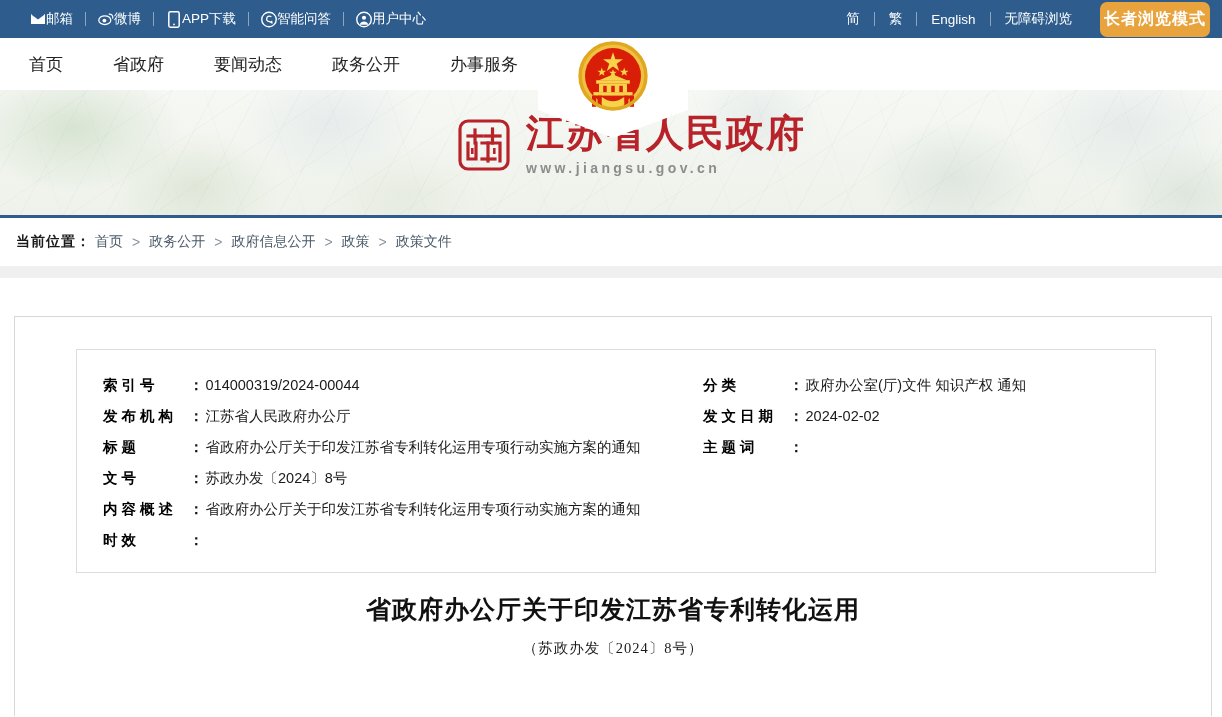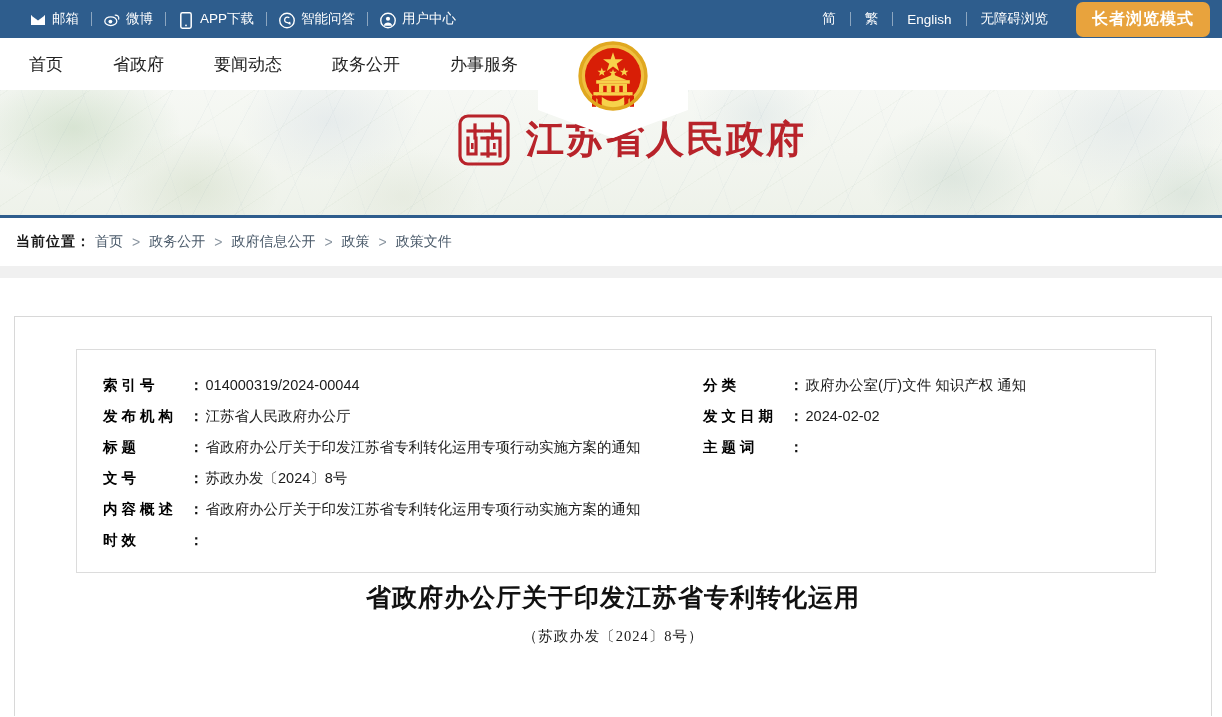--- a/index.html
+++ b/index.html
@@ -18,22 +18,21 @@
     display: flex;
     align-items: center;
     justify-content: space-between;
     padding: 0 12px 0 18px;
     position: relative;
     z-index: 6;
   }
   .topbar-left, .topbar-right { display: flex; align-items: center; }
   .tb-item {
     display: flex;
-    align-items: flex-end;
-    gap: 6px;
+    align-items: center;
     color: #ffffff;
     font-size: 13.5px;
     padding: 0 12px;
     white-space: nowrap;
     cursor: pointer;
   }
   .tb-sep {
     width: 1px;
     height: 14px;
     background: rgba(255,255,255,0.45);
@@ -53,21 +52,21 @@
     cursor: pointer;
     white-space: nowrap;
   }
   .elder-btn {
     margin-left: 14px;
     background: #e8a33d;
     color: #fff;
     font-size: 16px;
     font-weight: bold;
     border-radius: 7px;
-    padding: 7px 16px;
+    padding: 7px 4px;
     letter-spacing: 1px;
     cursor: pointer;
     white-space: nowrap;
   }
 
   
   .navbar {
     height: 52px;
     background: #ffffff;
     display: flex;
@@ -221,21 +220,21 @@
     flex: none;
     display: flex;
     justify-content: space-between;
   }
   .meta-colon { font-weight: bold; margin: 0 2px 0 0; }
   .meta-val { color: #1a1a1a; }
 
   .doc-title-wrap {
     position: absolute;
     left: 0; right: 0;
-    top: 264px;
+    top: 276px;
     text-align: center;
   }
   .doc-title {
     font-family: "Liberation Serif", "DejaVu Serif", serif;
     font-size: 25px;
     font-weight: bold;
     color: #111111;
     line-height: 34px;
     letter-spacing: 1px;
   }
@@ -380,20 +379,21 @@
         <path d="M10 24 v16 h8 v-16"></path>
         <path d="M24 24 h18 v18"></path>
         <path d="M24 40 h13"></path>
         <path d="M30 24 v18"></path>
       </g>
       <rect x="13" y="29" width="2.6" height="6" fill="#b8232a"></rect>
       <rect x="35" y="29" width="2.6" height="6" fill="#b8232a"></rect>
     </svg>
     <div class="logo-text">
       <div class="logo-title">江苏省人民政府</div>
+      <div class="logo-url"><span>www.jiangsu.gov.cn</span></div>
     </div>
   </div>
 
 </div>
 
 <div class="crumbbar">
   <span class="crumb-label">当前位置：</span>
   <span class="crumb-link">首页</span>
   <span class="crumb-sep">&gt;</span>
   <span class="crumb-link">政务公开</span>

